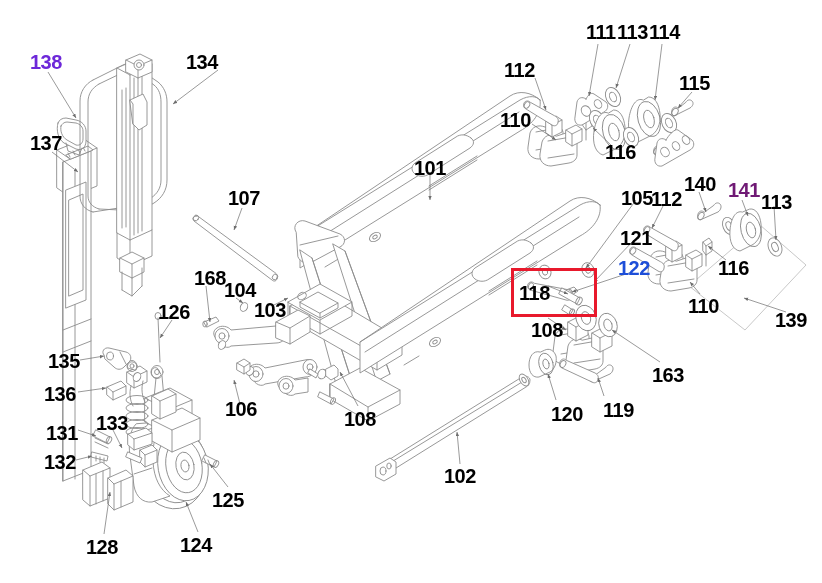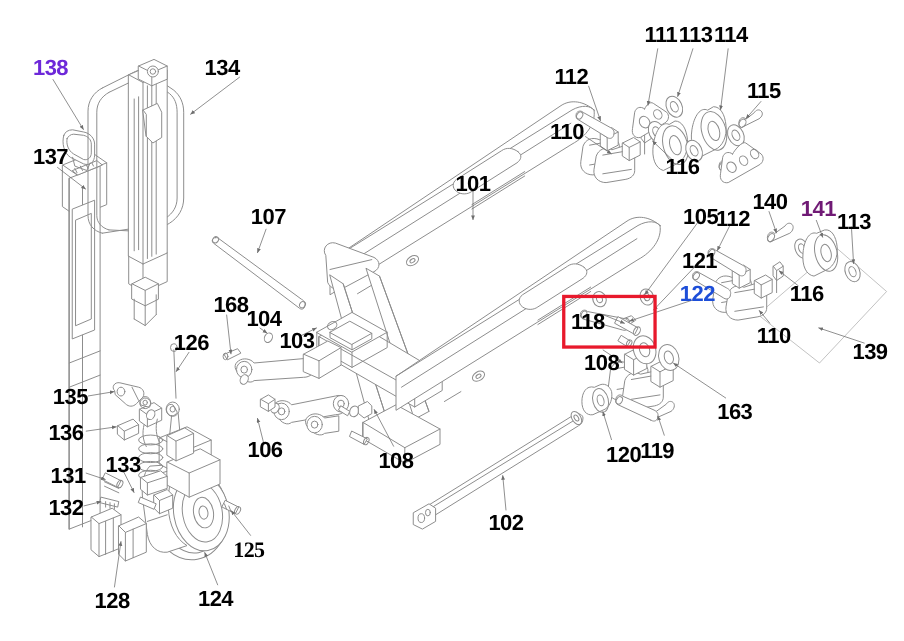--- a/index.html
+++ b/index.html
@@ -477,21 +477,21 @@
       <div class="callout" style="left: 224px; top: 280px; color: rgb(0, 0, 0);">104</div>
       <div class="callout" style="left: 254px; top: 300px; color: rgb(0, 0, 0);">103</div>
       <div class="callout" style="left: 158px; top: 302px; color: rgb(0, 0, 0);">126</div>
       <div class="callout" style="left: 48px; top: 351px; color: rgb(0, 0, 0);">135</div>
       <div class="callout" style="left: 44px; top: 384px; color: rgb(0, 0, 0);">136</div>
       <div class="callout" style="left: 96px; top: 413px; color: rgb(0, 0, 0);">133</div>
       <div class="callout" style="left: 46px; top: 423px; color: rgb(0, 0, 0);">131</div>
       <div class="callout" style="left: 44px; top: 452px; color: rgb(0, 0, 0);">132</div>
       <div class="callout" style="left: 225px; top: 399px; color: rgb(0, 0, 0);">106</div>
       <div class="callout" style="left: 344px; top: 409px; color: rgb(0, 0, 0);">108</div>
-      <div class="callout" style="left: 212px; top: 490px; color: rgb(0, 0, 0); font-family: Liberation Serif, serif;">125</div>
+      <div class="callout" style="left: 212px; top: 490px; color: rgb(0, 0, 0);">125</div>
       <div class="callout" style="left: 180px; top: 535px; color: rgb(0, 0, 0);">124</div>
       <div class="callout" style="left: 86px; top: 537px; color: rgb(0, 0, 0);">128</div>
       <div class="callout" style="left: 444px; top: 466px; color: rgb(0, 0, 0);">102</div>
       <div class="callout" style="left: 504px; top: 60px; color: rgb(0, 0, 0);">112</div>
       <div class="callout" style="left: 500px; top: 110px; color: rgb(0, 0, 0);">110</div>
       <div class="callout" style="left: 586px; top: 22px; color: rgb(0, 0, 0); text-align: center;">111</div>
       <div class="callout" style="left: 617px; top: 22px; color: rgb(0, 0, 0);">113</div>
       <div class="callout" style="left: 649px; top: 22px; color: rgb(0, 0, 0);">114</div>
       <div class="callout" style="left: 679px; top: 73px; color: rgb(0, 0, 0);">115</div>
       <div class="callout" style="left: 605px; top: 142px; color: rgb(0, 0, 0);">116</div>
@@ -501,17 +501,17 @@
       <div class="callout" style="left: 728px; top: 180px; color: #701a75;">141</div>
       <div class="callout" style="left: 761px; top: 192px; color: rgb(0, 0, 0);">113</div>
       <div class="callout" style="left: 620px; top: 228px; color: rgb(0, 0, 0);">121</div>
       <div class="callout" style="left: 618px; top: 258px; color: #1d4ed8;">122</div>
       <div class="callout" style="left: 718px; top: 258px; color: rgb(0, 0, 0);">116</div>
       <div class="callout" style="left: 688px; top: 296px; color: rgb(0, 0, 0);">110</div>
       <div class="callout" style="left: 775px; top: 310px; color: rgb(0, 0, 0);">139</div>
       <div class="callout" style="left: 519px; top: 283px; color: rgb(0, 0, 0);">118</div>
       <div class="callout" style="left: 531px; top: 320px; color: rgb(0, 0, 0);">108</div>
       <div class="callout" style="left: 541px; top: 404px; color: rgb(0, 0, 0); margin-left: 10px;">120</div>
-      <div class="callout" style="left: 582px; top: 400px; color: rgb(0, 0, 0);">119</div>
+      <div class="callout" style="left: 603px; top: 400px; color: rgb(0, 0, 0);">119</div>
       <div class="callout" style="left: 652px; top: 365px; color: rgb(0, 0, 0);">163</div>
     </div>
 
 </div>
 
 </body></html>

